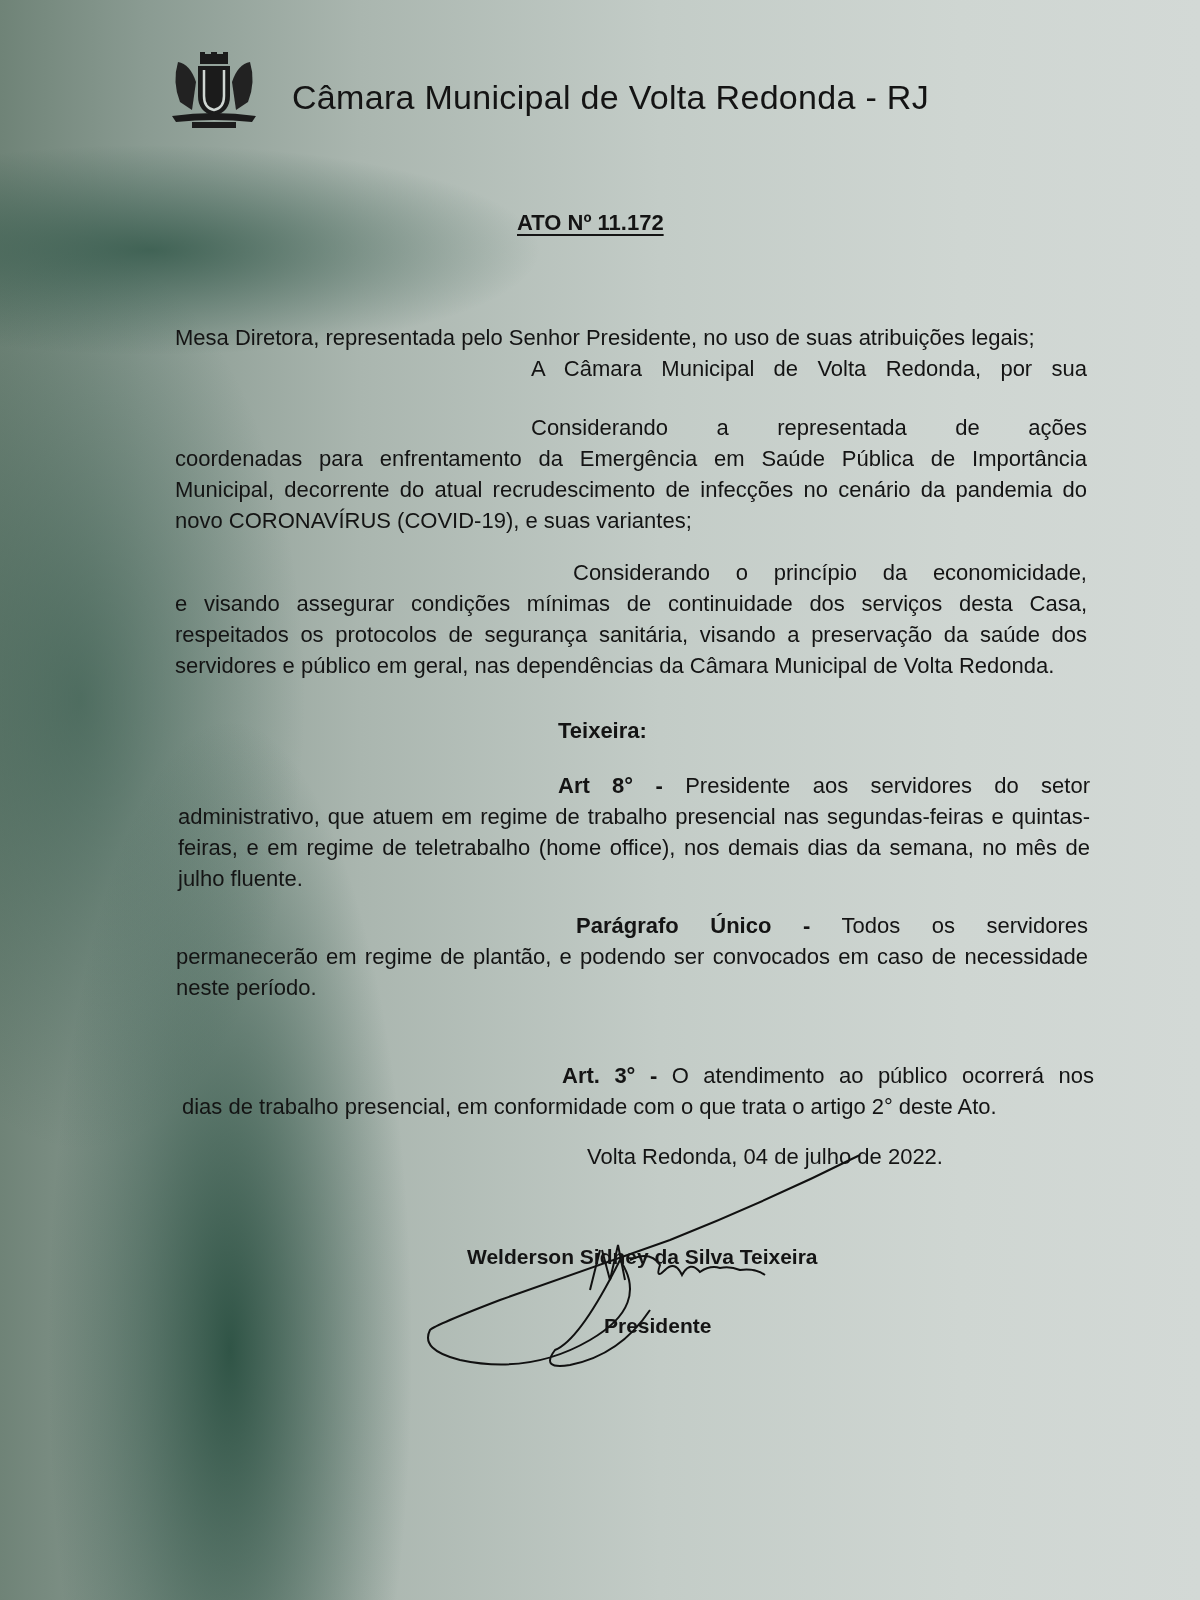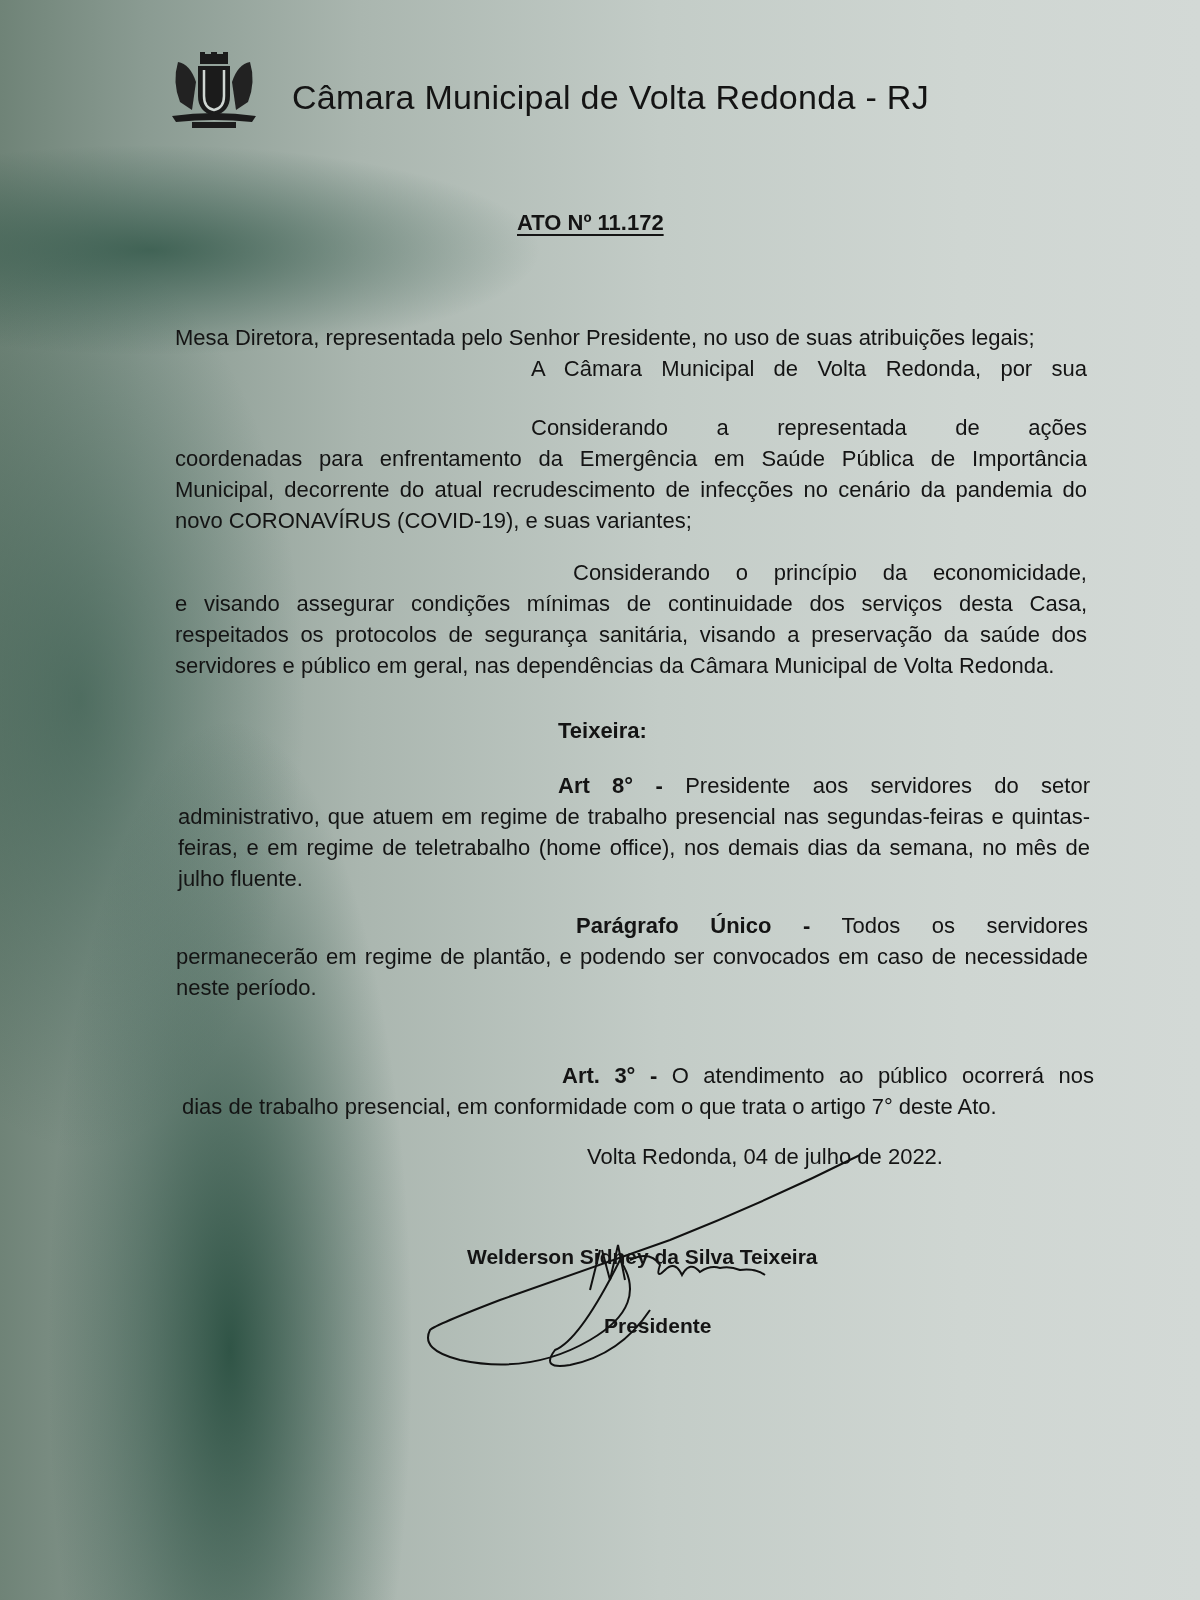--- a/index.html
+++ b/index.html
@@ -77,21 +77,21 @@
       <span>Todos os servidores</span>
     </span>
     <span>permanecerão em regime de plantão, e podendo ser convocados em caso de necessidade neste período.</span>
   </div>
 
   <div class="para" style="top:1020px;left:182px;margin-top:40px;">
     <span style="display:block;padding-left:380px;text-align-last:justify;">
       <span class="b">Art. 3° -</span>
       <span>O atendimento ao público ocorrerá nos</span>
     </span>
-    <span>dias de trabalho presencial, em conformidade com o que trata o artigo 7° deste Ato.</span>
+    <span>dias de trabalho presencial, em conformidade com o que trata o artigo 2° deste Ato.</span>
   </div>
 
   <div class="date">Volta Redonda, 04 de julho de 2022.</div>
 
   <svg class="signature" viewBox="0 0 460 230">
     <path d="M440 15 Q350 60 250 100 Q150 135 80 160 Q15 185 10 190 Q0 210 40 220 Q110 235 170 200 Q230 165 200 120 Q160 200 135 210 Q120 230 150 225 Q200 215 230 170" fill="none" stroke="#111" stroke-width="2"></path>
     <path d="M180 110 L170 150 M182 110 L190 140 L198 105 L205 140 M210 120 Q230 110 240 125 Q235 140 245 130 Q255 120 262 135 Q270 120 280 132 Q290 125 300 128 Q310 126 320 130 Q335 128 345 135" fill="none" stroke="#111" stroke-width="2"></path>
   </svg>
 
   <div class="sig-name">Welderson Sidney da Silva Teixeira</div>

